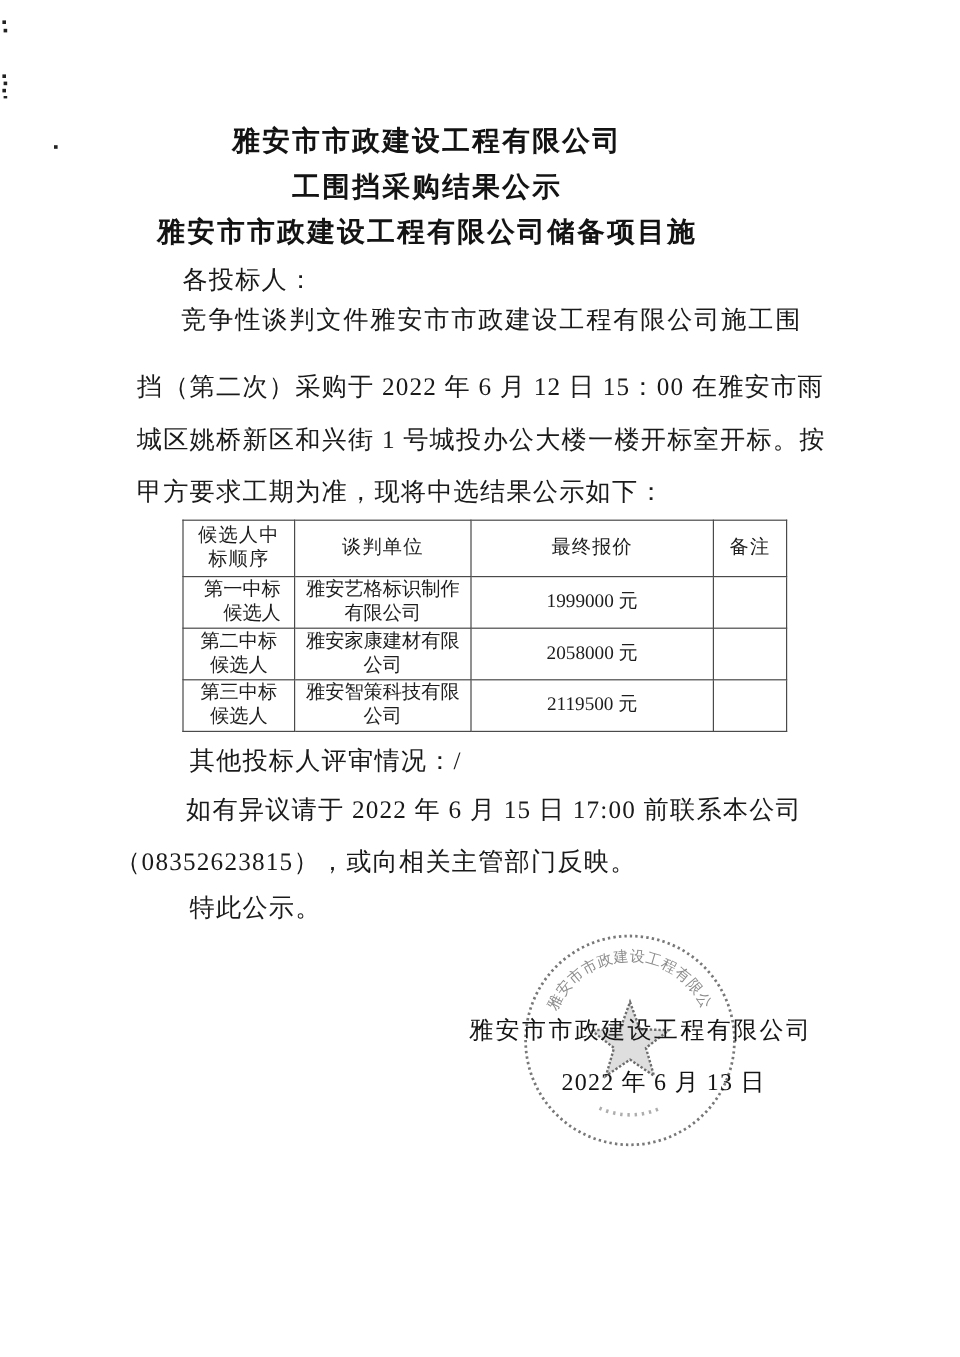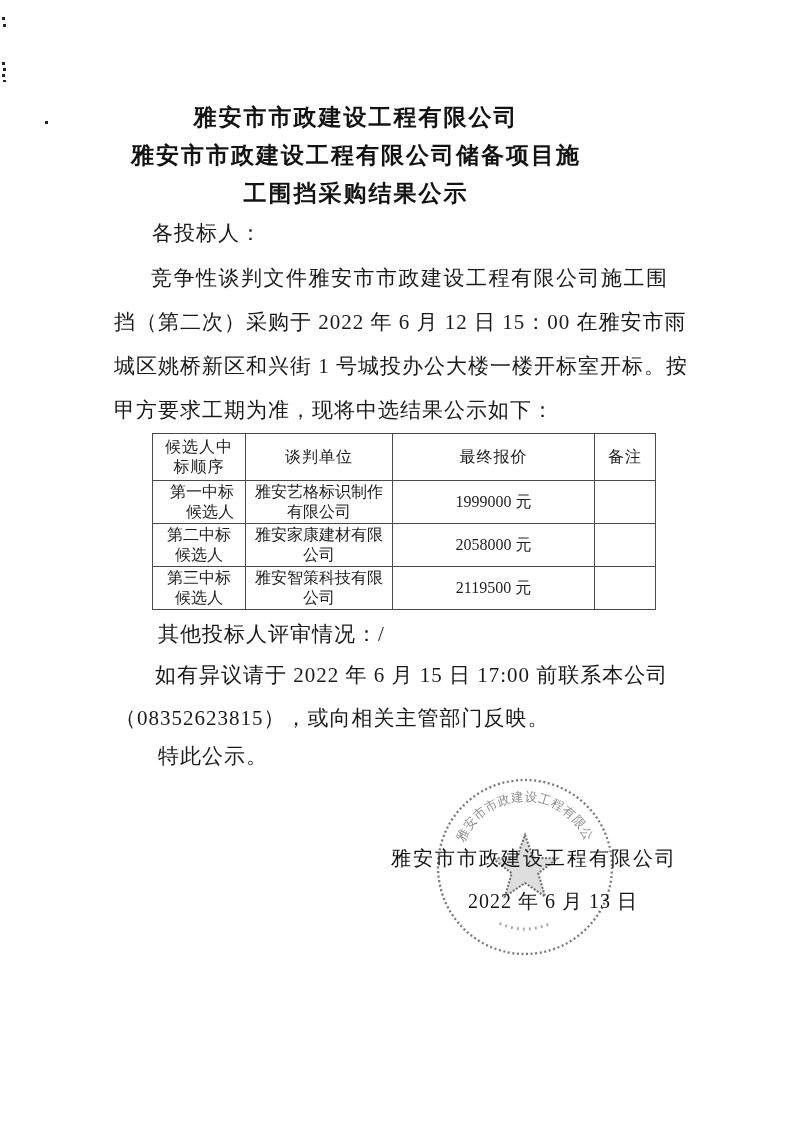--- a/index.html
+++ b/index.html
@@ -45,27 +45,27 @@
   <div class="speck" style="left:2px;top:17px;width:3px;height:3px;"></div>
   <div class="speck" style="left:3px;top:24px;width:3px;height:3px;"></div>
   <div class="speck" style="left:2px;top:62px;width:3px;height:3px;"></div>
   <div class="speck" style="left:3px;top:68px;width:3px;height:3px;"></div>
   <div class="speck" style="left:2px;top:74px;width:3px;height:3px;"></div>
   <div class="speck" style="left:3px;top:80px;width:3px;height:2px;"></div>
   <div class="speck" style="left:45px;top:121px;width:3px;height:3px;"></div>
 
   <div class="title-block">
     <div>雅安市市政建设工程有限公司</div>
+    <div>工围挡采购结果公示</div>
     <div>雅安市市政建设工程有限公司储备项目施</div>
-    <div>工围挡采购结果公示</div>
   </div>
 
   <div class="abs bodyline" style="left:124px;top:219px;margin-left:28px;">各投标人：</div>
 
-  <div class="abs bodyline" style="left:151px;top:264px;letter-spacing:1.5px;">竞争性谈判文件雅安市市政建设工程有限公司施工围</div>
+  <div class="abs bodyline" style="left:151px;top:252px;letter-spacing:1.5px;">竞争性谈判文件雅安市市政建设工程有限公司施工围</div>
   <div class="abs bodyline" style="left:114px;top:308px;">挡（第二次）采购于 2022 年 6 月 12 日 15：00 在雅安市雨</div>
   <div class="abs bodyline" style="left:114px;top:352px;">城区姚桥新区和兴街 1 号城投办公大楼一楼开标室开标。按</div>
   <div class="abs bodyline" style="left:114px;top:396px;">甲方要求工期为准，现将中选结果公示如下：</div>
 
   <table class="doc-table">
     <colgroup>
       <col class="col-rank">
         <col class="col-company">
         <col class="col-price">
         <col class="col-note">
@@ -93,21 +93,21 @@
       <td class="rank-cell" style="white-space:normal;">第三中标候选人</td>
       <td style="white-space:normal;">雅安智策科技有限公司</td>
       <td>2119500 元</td>
       <td></td>
     </tr>
   </tbody>
     </table>
 
   <div class="abs bodyline" style="left:158px;top:620px;">其他投标人评审情况：/</div>
   <div class="abs bodyline" style="left:155px;top:661px;">如有异议请于 2022 年 6 月 15 日 17:00 前联系本公司</div>
-  <div class="abs bodyline" style="left:96px;top:704px;margin-left:19px;">（08352623815），或向相关主管部门反映。</div>
+  <div class="abs bodyline" style="left:96px;top:704px;">（08352623815），或向相关主管部门反映。</div>
   <div class="abs bodyline" style="left:158px;top:742px;">特此公示。</div>
 
   <svg class="stamp" viewBox="0 0 186 186" aria-hidden="true">
     <circle cx="93" cy="91" r="87" fill="none" stroke="#787878" stroke-width="2.3" stroke-dasharray="2 2.6"></circle>
     <polygon points="93,59 101.2,81.7 125.3,82.5 106.3,97.3 113,120.5 93,107 73,120.5 79.7,97.3 60.7,82.5 84.8,81.7" fill="#8a8a8a" fill-opacity="0.28" stroke="#6d6d6d" stroke-width="2" stroke-dasharray="2 1.6"></polygon>
     <defs>
       <path id="sealArc" d="M 31 68.4 A 66 66 0 0 1 155 68.4" fill="none"></path>
     </defs>
     <text font-size="12.5" fill="#6f6f6f" opacity="0.8" letter-spacing="0.5" font-family="Liberation Serif, DejaVu Serif, serif">
       <textPath href="#sealArc" startOffset="2">雅安市市政建设工程有限公司</textPath>

